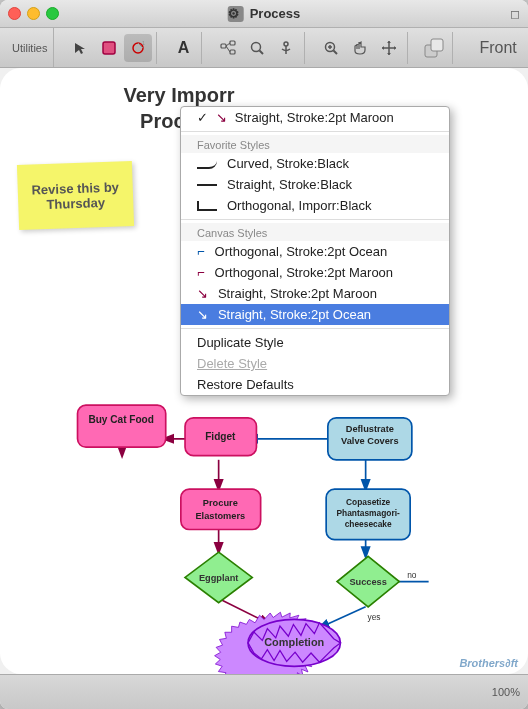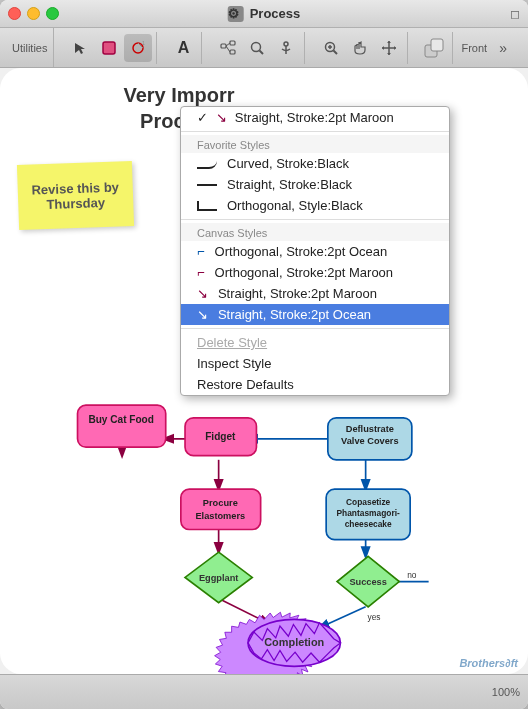--- a/index.html
+++ b/index.html
@@ -336,21 +336,21 @@
       </button>
     </div>
     <div class="toolbar-section">
       <button class="toolbar-btn">
         <svg width="22" height="22" viewBox="0 0 22 22">
           <rect x="2" y="8" width="12" height="12" rx="2" fill="#ccc" stroke="#888" stroke-width="1"></rect>
           <rect x="8" y="2" width="12" height="12" rx="2" fill="#e8e8e8" stroke="#888" stroke-width="1"></rect>
         </svg>
       </button>
     </div>
-    <div style="font-size:11px; color:#555; margin-left:0;">Front</div>
+    <div style="font-size:16px; color:#555; margin-left:18px;">Front</div>
     <button style="background:none; border:none; font-size:14px; color:#555; cursor:pointer; margin-left:4px;">»</button>
   </div>
 
   <div class="canvas-area">
 
     <div class="chart-title" style="font-size:20px; padding-top:14px; padding-right:180px;">
       <span>Very Imporr</span><br>
       <span>Process</span>
     </div>
 
@@ -437,21 +437,21 @@
       <div class="menu-item">
         <span class="menu-icon-curved"></span>
         <span>Curved, Stroke:Black</span>
       </div>
       <div class="menu-item">
         <span class="menu-icon-line"></span>
         <span>Straight, Stroke:Black</span>
       </div>
       <div class="menu-item">
         <span class="menu-icon-ortho"></span>
-        <span>Orthogonal, Style:Black</span>
+        <span>Orthogonal, Imporr:Black</span>
       </div>
 
       <div class="menu-separator"></div>
 
       <div class="menu-section-label">Canvas Styles</div>
       <div class="menu-item">
         <span style="color:#0055aa; margin-right:4px;">⌐</span>
         <span>Orthogonal, Stroke:2pt Ocean</span>
       </div>
       <div class="menu-item">
@@ -463,25 +463,25 @@
         <span>Straight, Stroke:2pt Maroon</span>
       </div>
 
       <div class="menu-item selected">
         <span style="color:white; margin-right:4px;">↘</span>
         <span>Straight, Stroke:2pt Ocean</span>
       </div>
 
       <div class="menu-separator"></div>
 
+      <div class="menu-item">
+        <span>Duplicate Style</span>
+      </div>
       <div class="menu-item grayed">
         <span>Delete Style</span>
-      </div>
-      <div class="menu-item">
-        <span>Inspect Style</span>
       </div>
       <div class="menu-item">
         <span>Restore Defaults</span>
       </div>
     </div>
 
     <div class="watermark">
       <span>Brothers∂ft</span>
     </div>
   </div>

